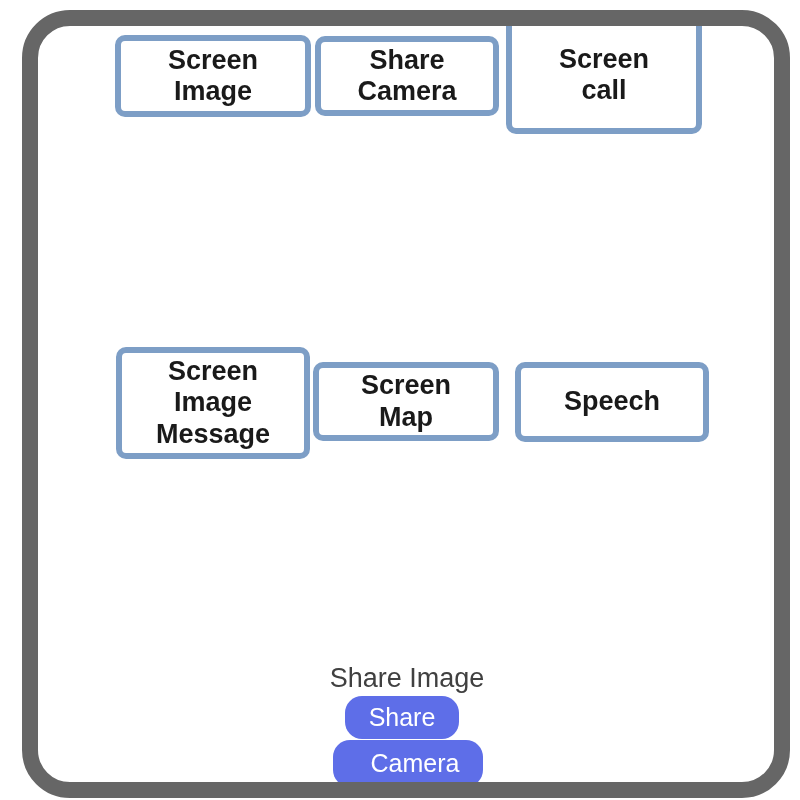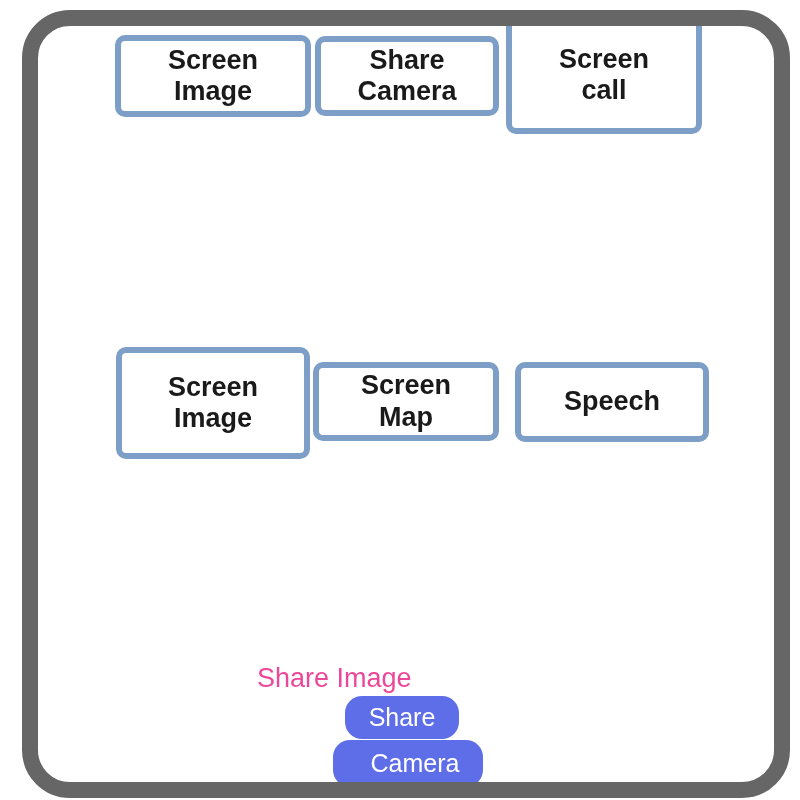--- a/index.html
+++ b/index.html
@@ -61,23 +61,24 @@
   .btn-make-call    { left: 506px; top: 16px;  width: 196px; height: 118px; }
   .btn-text-message { left: 116px; top: 347px; width: 194px; height: 112px; }
   .btn-map          { left: 313px; top: 362px; width: 186px; height: 79px;  }
   .btn-speech       { left: 507px; top: 362px; width: 194px; height: 80px; margin-left: 8px;  }
 
   .share-title {
     position: absolute;
     left: 257px;
     top: 663px;
     width: 300px;
+    text-align: center;
     font-size: 27px;
     font-weight: normal;
-    color: #ec4899;
+    color: #404040;
     z-index: 2;
   }
   .pill-btn {
     position: absolute;
     box-sizing: border-box;
     background: #5e6ee8;
     color: #ffffff;
     border: none;
     border-radius: 17px;
     display: flex;
@@ -109,20 +110,21 @@
   </button>
 
   <button class="screen-btn btn-make-call">
     <span>Screen</span>
     <span>call</span>
   </button>
 
   <button class="screen-btn btn-text-message">
     <span>Screen</span>
     <span>Image</span>
+    <span>Message</span>
   </button>
 
   <button class="screen-btn btn-map">
     <span>Screen</span>
     <span>Map</span>
   </button>
 
   <button class="screen-btn btn-speech">
     <span>Speech</span>
   </button>

